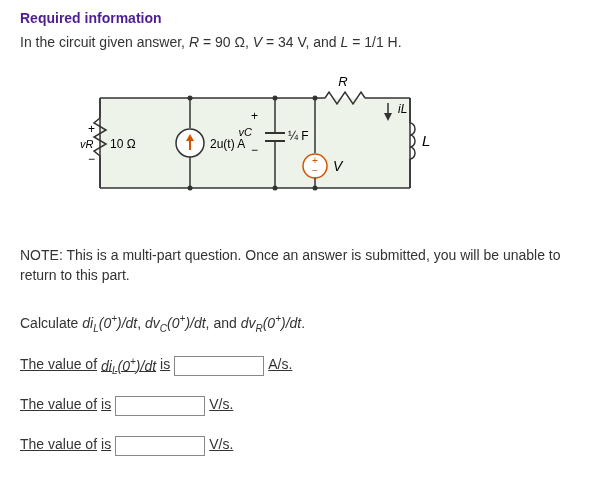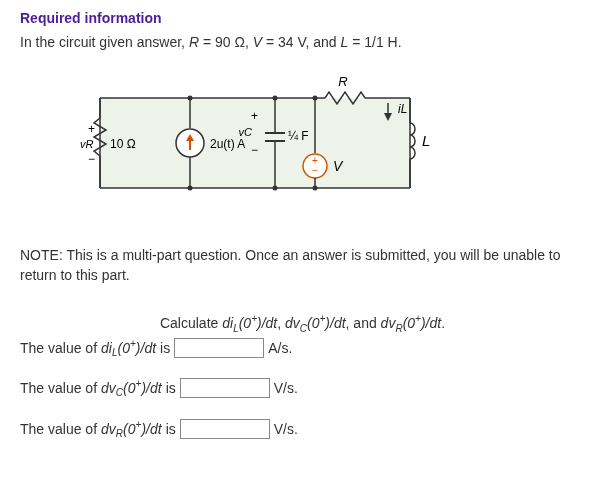--- a/index.html
+++ b/index.html
@@ -1,22 +1,22 @@
 <!DOCTYPE html>
 <html><head>
   <meta charset="utf-8">
   <style>
     * { box-sizing: border-box; margin: 0; padding: 0; }
     body { font-family: Arial, sans-serif; font-size: 14px; color: #333; width: 605px; padding: 10px 20px; }
     .heading { color: #4c1d95; font-weight: bold; margin-bottom: 8px; font-size: 14px; }
     .intro { margin-bottom: 18px; font-size: 14px; }
     .circuit-wrap { margin-left: 60px; margin-bottom: 25px; }
     .note { margin-bottom: 28px; font-size: 14px; line-height: 1.4; }
-    .calc { margin-bottom: 4px; font-size: 14px; text-align: center; }
-    .qline { margin-bottom: 20px; font-size: 14px; display: flex; align-items: center; flex-wrap: wrap; gap: 4px; }
+    .calc { margin-bottom: 22px; font-size: 14px; }
+    .qline { margin-bottom: 20px; font-size: 14px; display: flex; flex-wrap: wrap; gap: 4px; text-decoration: underline; }
     .qline input { width: 90px; height: 20px; border: 1px solid #888; font-size: 13px; padding: 1px 3px; }
     i.var { font-style: italic; }
     .sub { font-size: 10px; vertical-align: sub; }
     .sup { font-size: 10px; vertical-align: super; }
   </style>
 </head>
 <body>
 
 <div class="heading">Required information</div>
 
@@ -97,25 +97,23 @@
 <div class="qline">
   <span>The value of </span>
   <i class="var"><span>di</span><span class="sub">L</span><span>(0</span><span class="sup">+</span><span>)/dt</span></i>
   <span> is </span>
   <input type="text" style="">
   <span> A/s.</span>
 </div>
 
 <div class="qline">
   <span>The value of </span>
-  <i class="var"><span>dv</span><span class="sub">C</span><span>(0</span><span class="sup">+</span><span>)/dt</span></i>
   <span> is </span>
   <input type="text" style="">
   <span> V/s.</span>
 </div>
 
 <div class="qline">
   <span>The value of </span>
-  <i class="var"><span>dv</span><span class="sub">R</span><span>(0</span><span class="sup">+</span><span>)/dt</span></i>
   <span> is </span>
   <input type="text" style="">
   <span> V/s.</span>
 </div>
 
 </body></html>

